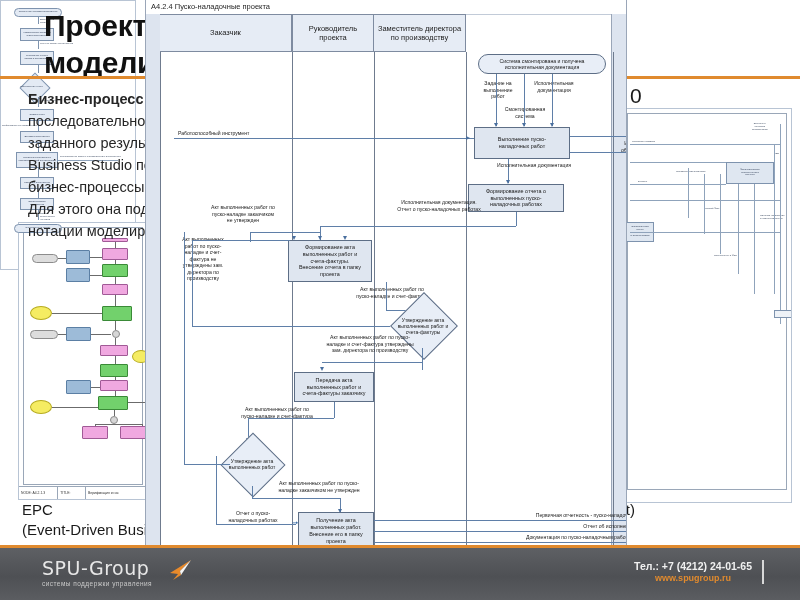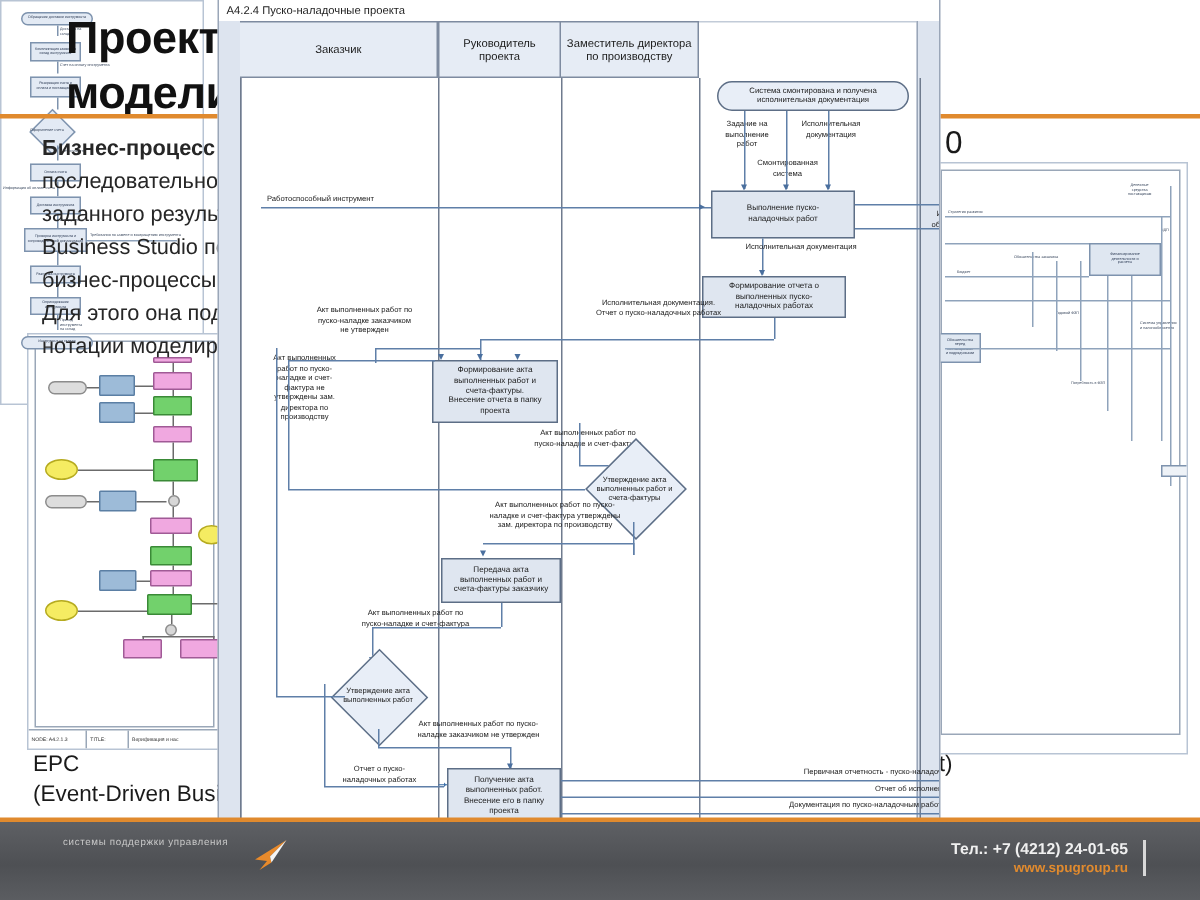--- a/index.html
+++ b/index.html
@@ -42,21 +42,21 @@
   }
   .footer-top-rule{
     position:absolute;left:0;bottom:52px;width:800px;height:3px;background:#e08a2e;
   }
   .logo{position:absolute;left:42px;top:9px;}
   .logo-name{font-size:19px;color:#e7e7e7;letter-spacing:.5px;font-family:"DejaVu Sans",sans-serif;}
   .logo-tag{font-size:6.5px;color:#c9c9c9;letter-spacing:.45px;margin-top:1px;}
   .logo-mark{
     position:absolute;left:125px;top:2px;width:26px;height:22px;
   }
-  .contact{position:absolute;right:48px;top:12px;text-align:right;}
+  .contact{position:absolute;right:48px;top:12px;text-align:center;}
   .contact .tel{font-size:10.5px;color:#f0f0f0;font-weight:bold;}
   .contact .url{font-size:9px;color:#e08a2e;font-weight:bold;margin-top:1px;}
   .contact-bar{position:absolute;right:36px;top:12px;width:2px;height:24px;background:#d8d8d8;}
 
   
   .bgdiag{position:absolute;background:#fff;border:1px solid #b8c4d4;box-sizing:border-box;overflow:hidden;}
 
   
   .epc{left:18px;top:222px;width:130px;height:278px;}
   .epc .frame{position:absolute;left:4px;top:4px;right:4px;bottom:14px;border:1px solid #9aa7b8;}
@@ -474,20 +474,21 @@
       <div class="fterm" style="left:112px;top:573px;width:130px;height:20px;white-space:pre-line;">Система запущена и находится в
 работоспособном состоянии</div>
     </div>
   </div>
 
   <div style="position:absolute;left:630px;top:84px;font-size:21px;color:#1a1a1a;font-weight:normal;">0</div>
 
   <div class="footer-top-rule"></div>
   <div class="footer">
     <div class="logo">
+      <div class="logo-name">SPU-Group</div>
       <div class="logo-tag">системы поддержки управления</div>
       <svg class="logo-mark" viewBox="0 0 26 22">
         <polygon points="24,1 3,14 11,15 6,21 14,16 13,12" fill="#e88a2b"></polygon>
         <polygon points="24,1 13,12 14,16 24,1" fill="#f5f5f5"></polygon>
       </svg>
     </div>
     <div class="contact">
       <div class="tel">Тел.: +7 (4212) 24-01-65</div>
       <div class="url">www.spugroup.ru</div>
     </div>

